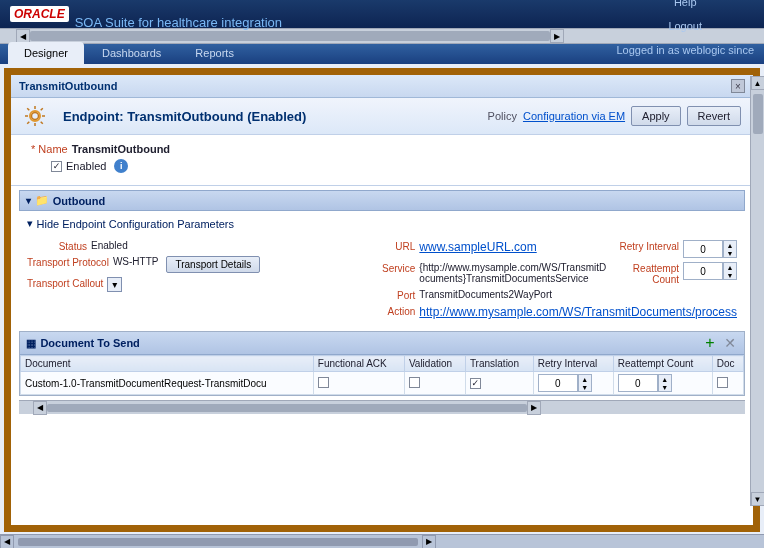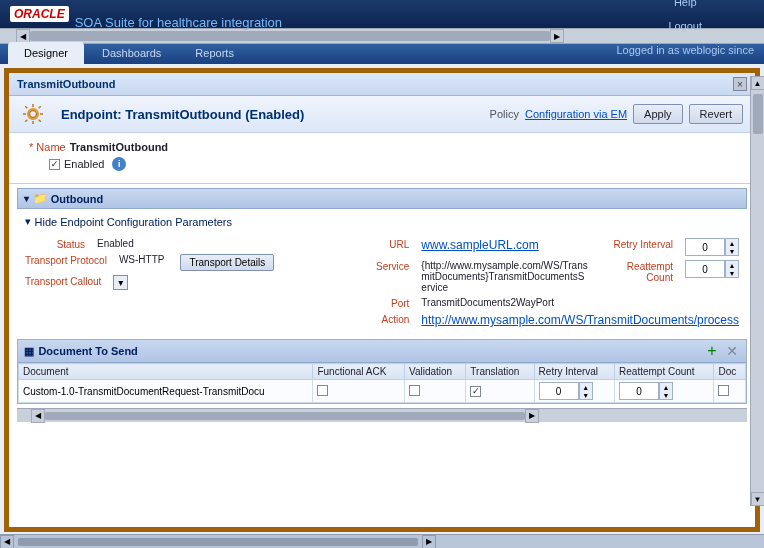--- a/index.html
+++ b/index.html
@@ -92,21 +92,21 @@
       padding: 4px;
       height: calc(548px - 28px - 16px - 32px - 18px);
       overflow: hidden;
       display: flex;
       flex-direction: column;
     }
 
     
     #panel {
       background: white;
-      border: 5px solid #a16207;
+      border: 7px solid #a16207;
       flex: 1;
       display: flex;
       flex-direction: column;
       overflow: hidden;
     }
     #panel-titlebar {
       background: linear-gradient(to bottom, #dce8f8, #c8d8f0);
       border-bottom: 1px solid #a0b8d8;
       padding: 4px 8px;
       display: flex;
@@ -260,21 +260,21 @@
       margin-bottom: 8px;
     }
     .param-group {
       display: flex;
       flex-direction: column;
       gap: 4px;
     }
     .param-row {
       display: flex;
       align-items: flex-start;
-      gap: 12px;
+      gap: 4px;
     }
     .param-label {
       color: #c04020;
       font-size: 10px;
       min-width: 60px;
       text-align: right;
       padding-top: 1px;
     }
     .param-value {
       font-size: 10px;

